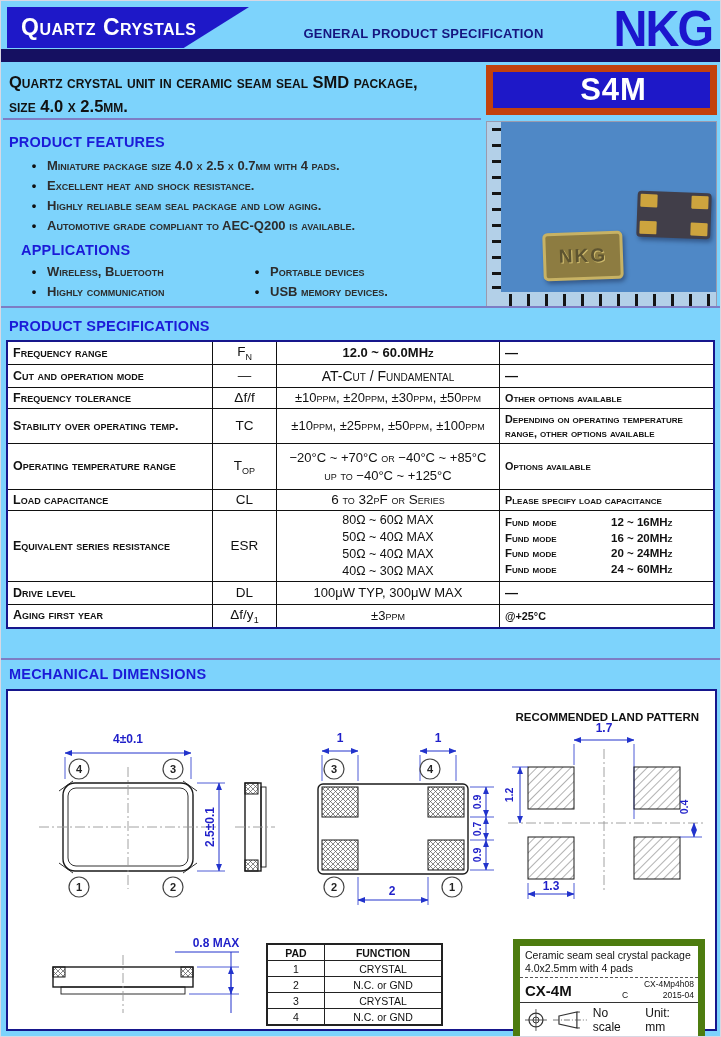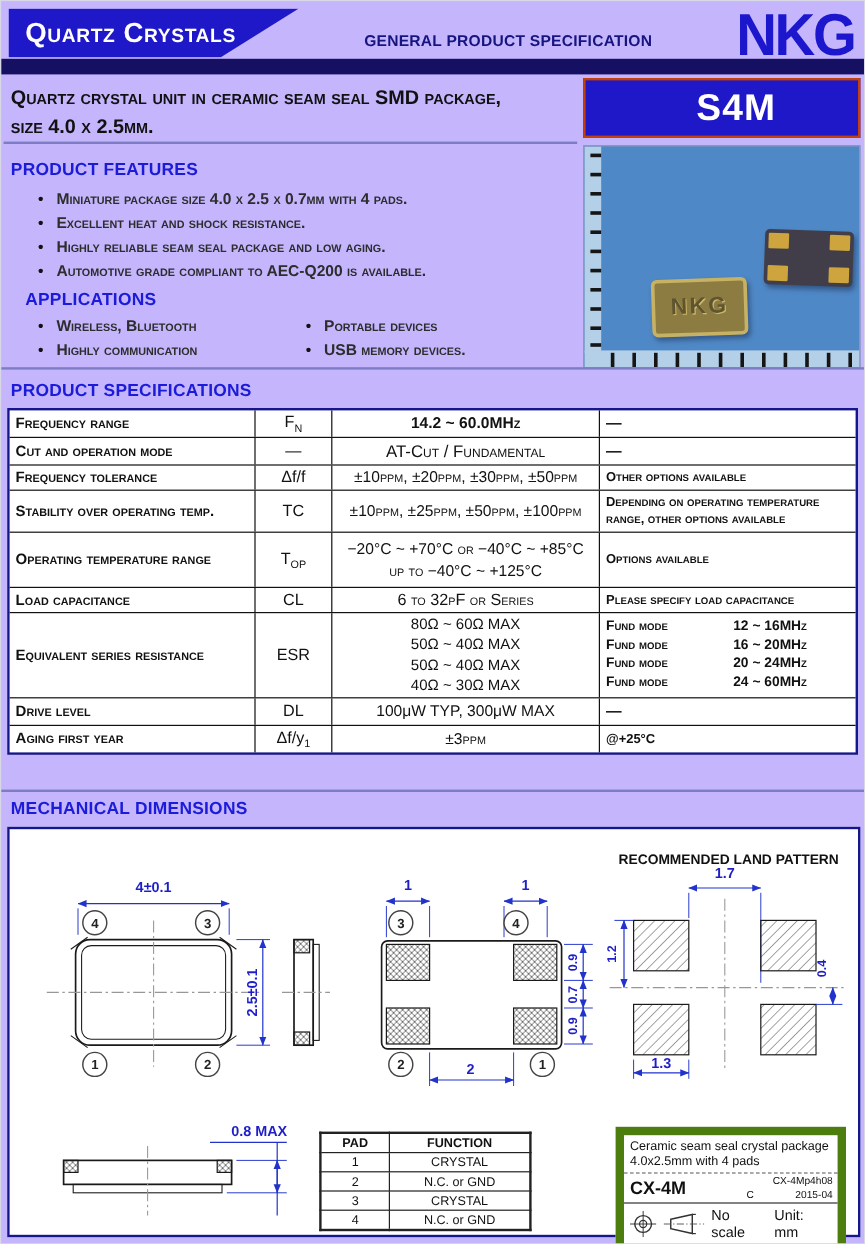--- a/index.html
+++ b/index.html
@@ -1,27 +1,27 @@
 <!DOCTYPE html>
 <html><head>
 <meta charset="utf-8">
 <style>
   html,body{margin:0;padding:0;background:#e9e9f2;}
-  .page{position:relative;width:721px;height:1037px;background:#c4b5fd;font-family:"Liberation Sans",sans-serif;overflow:hidden;border:1px solid #d8d8e4;box-sizing:border-box;}
+  .page{position:relative;width:721px;height:1037px;background:#7dd3fc;font-family:"Liberation Sans",sans-serif;overflow:hidden;border:1px solid #d8d8e4;box-sizing:border-box;}
   .sc{font-variant:small-caps;}
   
   .banner{position:absolute;left:6px;top:6px;width:242px;height:41px;background:#1e18c8;clip-path:polygon(0 0,100% 0,73% 100%,0 100%);display:flex;align-items:center;}
   .banner span{color:#fff;font-weight:bold;font-size:23px;padding-left:14px;letter-spacing:.5px;}
   .hdr-center{position:absolute;left:295px;top:25px;width:255px;text-align:center;color:#16157f;font-weight:bold;font-size:13px;letter-spacing:.2px;}
   .logo{position:absolute;right:8px;top:0px;color:#1c16cd;font-weight:800;font-size:47px;letter-spacing:-2px;transform:scaleY(1.05);}
   .hdr-rule{position:absolute;left:0;top:48px;width:721px;height:13px;background:#151061;}
   
   .doc-title{position:absolute;left:8px;top:69px;width:470px;color:#111;font-weight:bold;font-size:16.5px;line-height:24px;}
   .title-rule{position:absolute;left:2px;top:117px;width:478px;height:0;border-top:2px solid #7d7dc4;}
-  .badge{position:absolute;left:485px;top:64px;width:231px;height:50px;background:#1e18c8;border:2px solid #c2410c;box-sizing:border-box;display:flex;align-items:center;justify-content:center;color:#fff;font-weight:800;font-size:31px;letter-spacing:1px;padding-left:24px;}
+  .badge{position:absolute;left:485px;top:64px;width:231px;height:50px;background:#1e18c8;border:7px solid #c2410c;box-sizing:border-box;display:flex;align-items:center;justify-content:center;color:#fff;font-weight:800;font-size:31px;letter-spacing:1px;padding-left:24px;}
   
   .photo{position:absolute;left:485px;top:120px;width:231px;height:186px;background:#4f88c6;border:1px solid #9a9aae;box-sizing:border-box;overflow:hidden;}
   .ruler-l{position:absolute;left:0;top:0;width:14px;height:172px;background:#b3d0e8;}
   .ruler-l i{position:absolute;left:5px;width:9px;height:3px;background:#151515;display:block;}
   .ruler-b{position:absolute;left:0;bottom:0;width:231px;height:14px;background:#b3d0e8;}
   .ruler-b i{position:absolute;top:2px;width:3px;height:12px;background:#151515;display:block;}
   .chip-top{position:absolute;left:56px;top:110px;width:80px;height:48px;background:#8d7c41;border:3px solid #c7b264;border-radius:5px;box-sizing:border-box;display:flex;align-items:center;justify-content:center;transform:rotate(-2deg);box-shadow:2px 3px 4px rgba(0,0,30,.35);}
   .chip-top span{color:#5e5430;font-weight:bold;font-size:19px;letter-spacing:2px;text-shadow:1px 1px 0 #cdb96c;}
   .chip-bottom{position:absolute;left:150px;top:70px;width:74px;height:46px;background:#413e49;border-radius:4px;transform:rotate(2deg);box-shadow:2px 3px 4px rgba(0,0,30,.35);}
   .chip-bottom .pad{position:absolute;width:17px;height:13px;background:#cda43e;border-radius:1px;}
@@ -195,21 +195,21 @@
 
   <div class="sec-h" style="left:8px;top:317px">PRODUCT SPECIFICATIONS</div>
 
   <div class="spec-table">
     <div class="t-row h22">
       <div class="c c1 param sc">Frequency range</div>
       <div class="c c2 sym">
           <span><span>F</span><sub>N</sub></span>
         </div>
       <div class="c c3 spec sc b">
-          <div>14.2 ~ 60.0MHz</div>
+          <div>12.0 ~ 60.0MHz</div>
         </div>
       <div class="c c4 rem" style="font-size:13px">
           <div>—</div>
         </div>
     </div>
     <div class="t-row h22">
       <div class="c c1 param sc">Cut and operation mode</div>
       <div class="c c2 sym">
           <span>—</span>
         </div>

